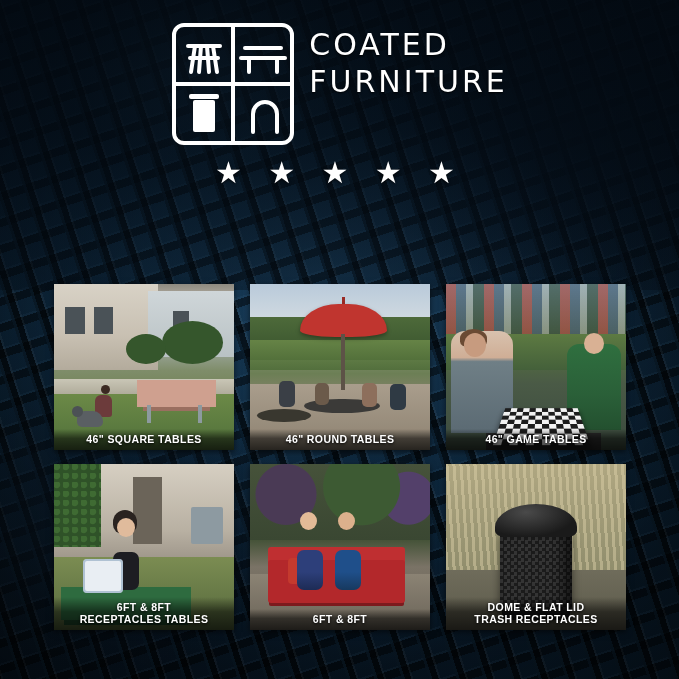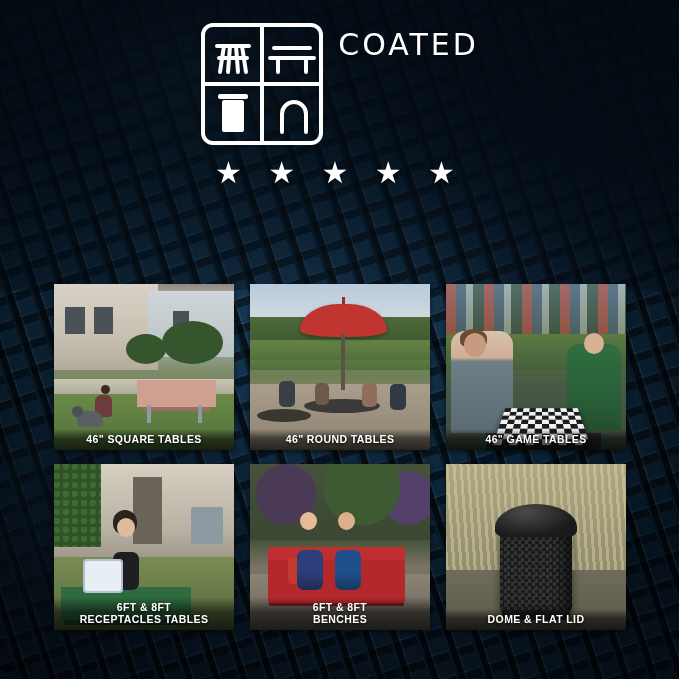--- a/index.html
+++ b/index.html
@@ -344,20 +344,21 @@
             <rect x="18" y="72" width="30" height="5" rx="2"></rect>
           </g>
 
           <g stroke="#ffffff" stroke-width="4" fill="none" stroke-linecap="round">
             <path d="M82 110 L82 92 A12 12 0 0 1 106 92 L106 110"></path>
           </g>
         </svg>
       </div>
       <div class="logo-words">
         <div class="logo-word">COATED</div>
+        <div class="logo-word">FURNITURE</div>
       </div>
     </div>
 
     <div class="stars">★ ★ ★ ★ ★</div>
 
 
     <div class="grid">
 
       <div class="cell">
         <div class="photo p1">
@@ -451,33 +452,33 @@
           <div class="back"></div>
           <div class="bench"></div>
           <div class="pack"></div>
           <div class="kid1"></div>
           <div class="kid1h"></div>
           <div class="kid2"></div>
           <div class="kid2h"></div>
         </div>
         <div class="cap">
           <span>6FT &amp; 8FT</span>
-          <span class="l2">BENCHES</span>
         </div>
       </div>
 
       <div class="cell">
         <div class="photo p6">
           <div class="grass-bg"></div>
           <div class="grnd"></div>
           <div class="can-body"></div>
           <div class="can-band"></div>
           <div class="can-lid"></div>
           <div class="base"></div>
         </div>
         <div class="cap">
           <span>DOME &amp; FLAT LID</span>
+          <span class="l2">TRASH RECEPTACLES</span>
         </div>
       </div>
 
     </div>
   </div>
 </div>
 
 </body></html>

